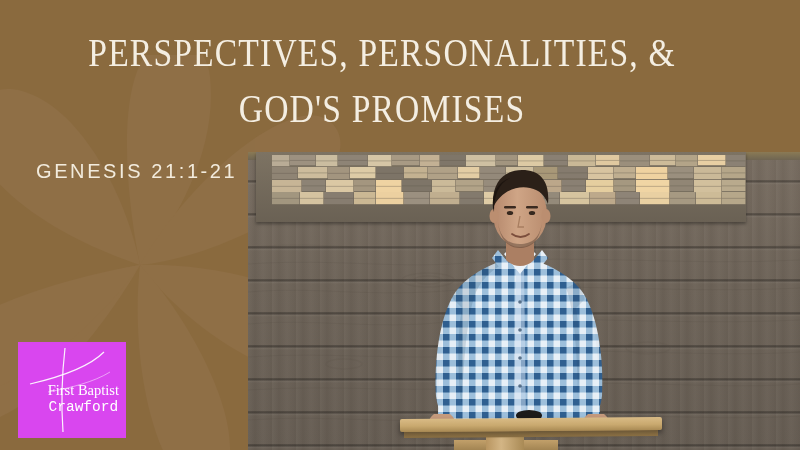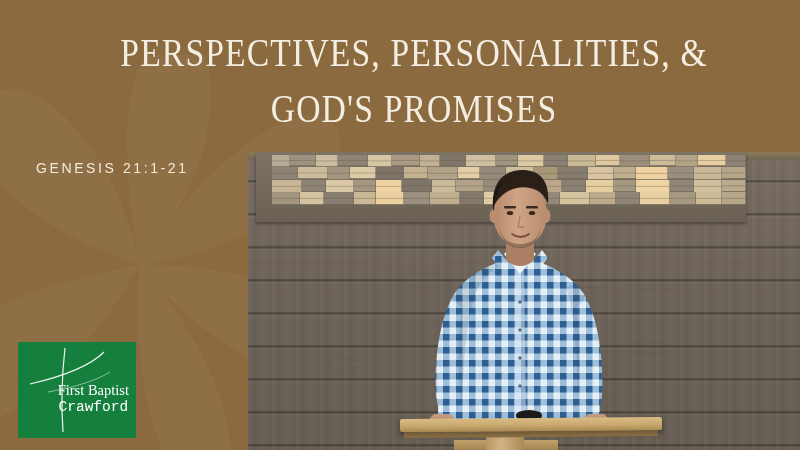--- a/index.html
+++ b/index.html
@@ -23,21 +23,21 @@
     left: -70px;
     top: 55px;
     width: 420px;
     height: 420px;
     pointer-events: none;
   }
 
   
   .title-block {
     position: absolute;
-    left: 32px;
+    left: 0;
     top: 24px;
     width: 764px;
     text-align: center;
     z-index: 6;
   }
   .title-line {
     font-family: "Liberation Serif", "DejaVu Serif", serif;
     color: #f4eee2;
     font-size: 41px;
     line-height: 56px;
@@ -48,34 +48,34 @@
     white-space: nowrap;
   }
 
   .scripture-ref {
     position: absolute;
     left: 36px;
     top: 160px;
     z-index: 6;
     color: #f2ebdd;
     font-family: "Liberation Sans", sans-serif;
-    font-size: 14px;
+    font-size: 20px;
     letter-spacing: 2.6px;
     font-weight: 400;
     white-space: nowrap;
   }
 
   
   .logo {
     position: absolute;
     left: 18px;
     top: 342px;
-    width: 118px;
+    width: 108px;
     height: 96px;
-    background: #15803d;
+    background: #d946ef;
     z-index: 7;
     overflow: hidden;
   }
   .logo-svg { position: absolute; left: 0; top: 0; }
   .logo-text {
     position: absolute;
     right: 7px;
     top: 40px;
     text-align: center;
     color: #ffffff;

